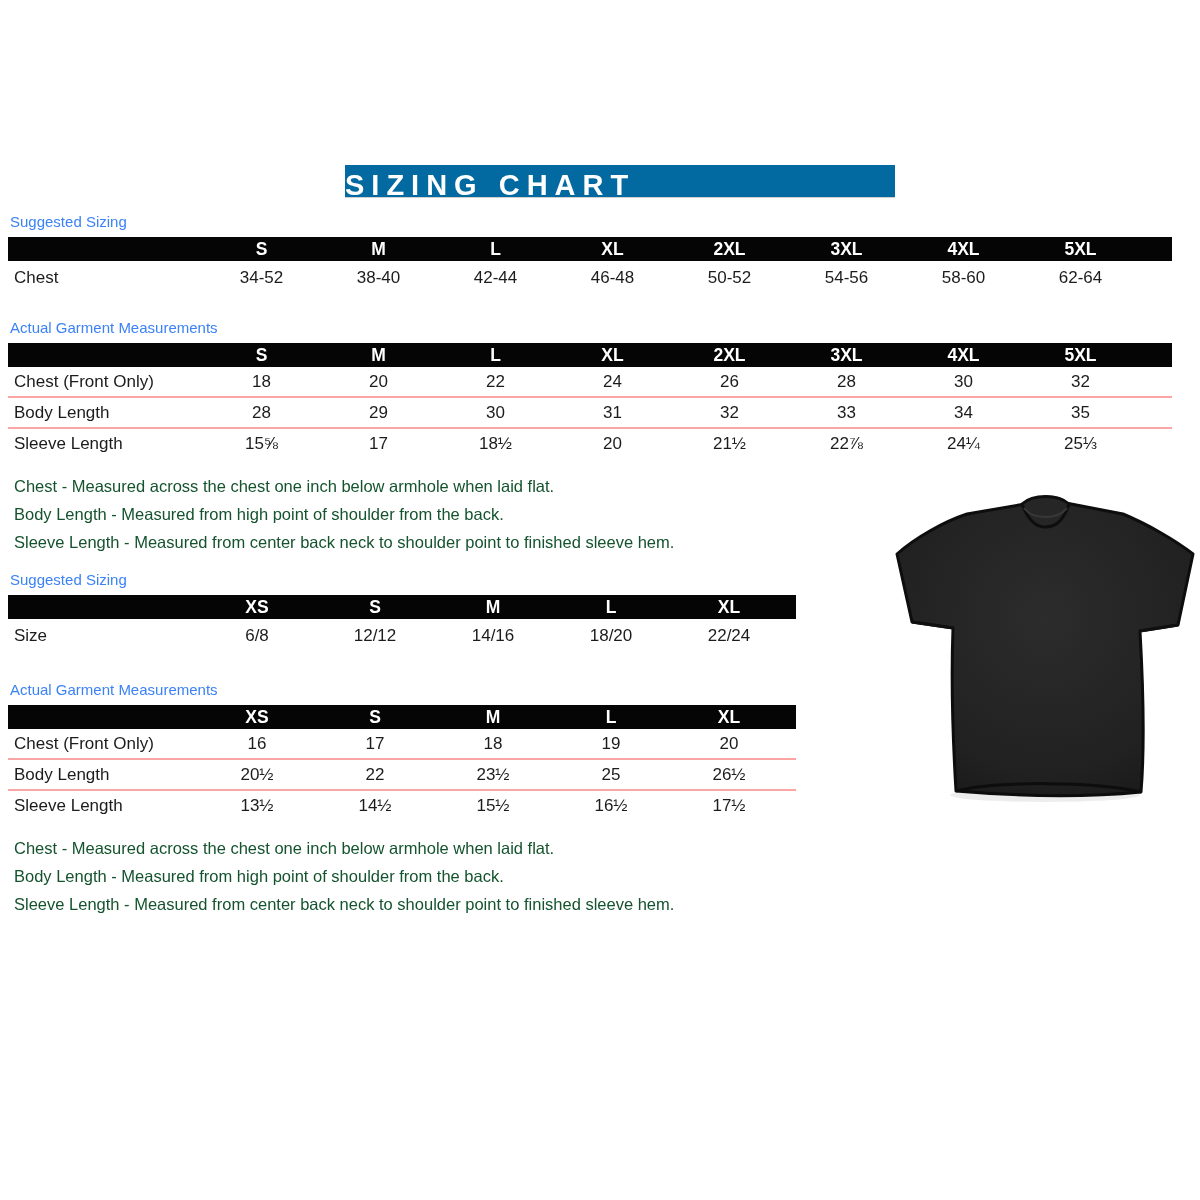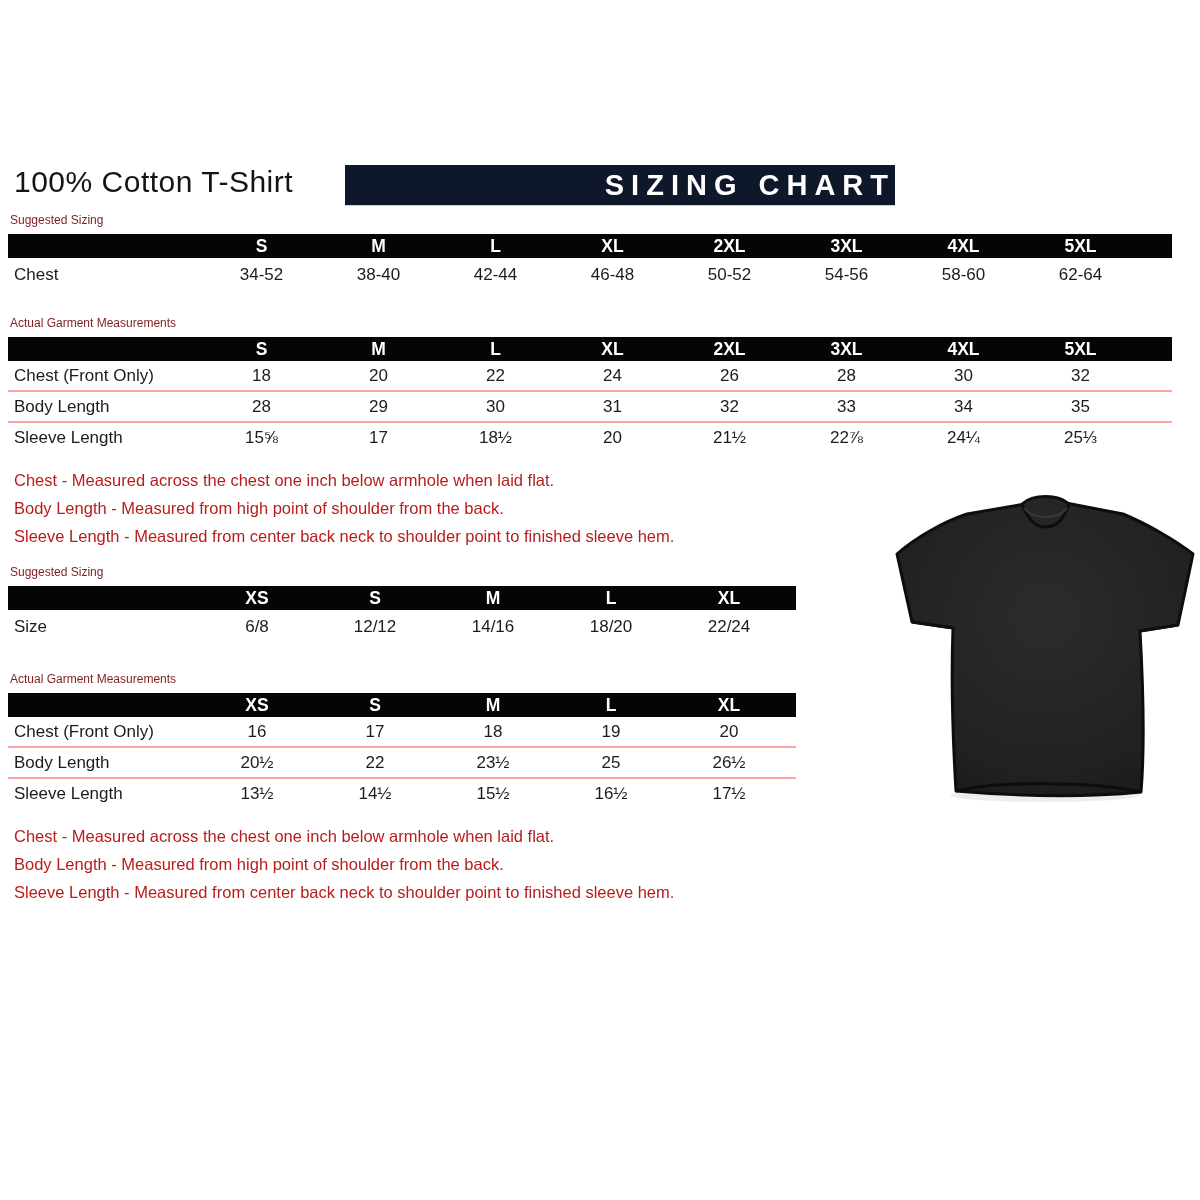--- a/index.html
+++ b/index.html
@@ -2,51 +2,50 @@
 <html><head>
 <meta charset="utf-8">
 <style>
   html,body{margin:0;padding:0;background:#fff;}
   .page{position:relative;width:1200px;height:1200px;background:#ffffff;overflow:hidden;
         font-family:"Liberation Sans","DejaVu Sans",sans-serif;color:#1a1a1a;}
   .content{position:absolute;left:8px;top:163px;width:1164px;}
   .header-row{position:relative;height:46px;}
   .page-title{position:absolute;left:6px;top:2px;font-size:30px;font-weight:400;
               color:#141414;letter-spacing:.5px;white-space:nowrap;}
-  .banner{position:absolute;left:337px;top:2px;width:550px;height:40px;background:#0f172a;
-          color:#fff;font-weight:bold;font-size:29px;letter-spacing:7px;text-align:right;
+  .banner{position:absolute;left:337px;top:2px;width:550px;height:32px;background:#0369a1;
+          color:#fff;font-weight:bold;font-size:29px;letter-spacing:7px;text-align:left;
           line-height:41px;box-shadow:0 1px 0 #cfcfcf;}
-  .section-label{font-size:12px;color:#7f1d1d;margin:0 0 0 2px;}
+  .section-label{font-size:15px;color:#3b82f6;margin:0 0 0 2px;}
   .lbl-suggested{margin-top:4px;}
   .lbl-actual{margin-top:25px;}
   table{border-collapse:collapse;table-layout:fixed;margin-top:7px;}
   table.w-adult{width:1164px;}
   table.w-youth{width:788px;}
   tr.bar th{background:#050505;color:#ffffff;font-weight:bold;font-size:17.5px;
             height:24px;text-align:center;padding:0;}
   td{font-size:17px;text-align:center;padding:0;color:#1c1c1c;}
   td.lbl{text-align:left;padding-left:6px;white-space:nowrap;}
   td.lbl .b{font-weight:normal;}
   td.lbl .r{font-weight:400;margin-top:21px;}
   table.one-row td{height:33px;}
   table.multi-row td{height:29px;}
   table.multi-row tbody tr + tr td{border-top:2px solid #fca5a5;}
   .notes{margin-top:14px;padding-left:6px;}
-  .note-line{font-size:16.5px;line-height:28px;color:#b91c1c;}
+  .note-line{font-size:16.5px;line-height:28px;color:#14532d;}
   .youth-title{margin-top:9px;margin-left:-4px;font-size:27px;font-weight:bold;color:#121212;}
   .tshirt-wrap{position:absolute;left:895px;top:492px;width:300px;height:315px;}
 </style>
 </head>
 <body>
 
 <div class="page">
   <div class="content">
 
     <div class="header-row">
-      <div class="page-title">100% Cotton T-Shirt</div>
       <div class="banner">SIZING CHART</div>
     </div>
 
     <div class="section-label lbl-suggested">Suggested Sizing</div>
 
     <table class="w-adult one-row">
       <colgroup>
           <col style="width:195px">
           <col span="8" style="width:117px">
           <col style="width:33px">

